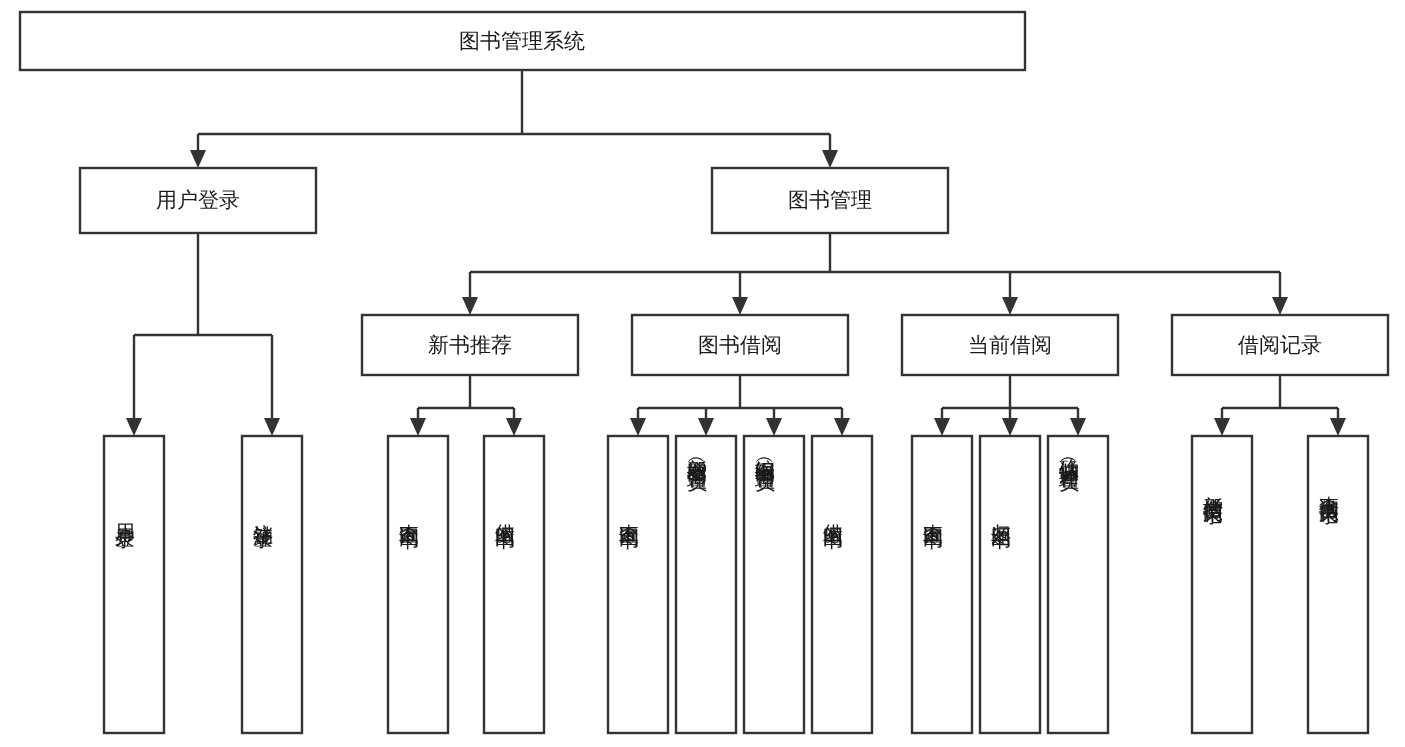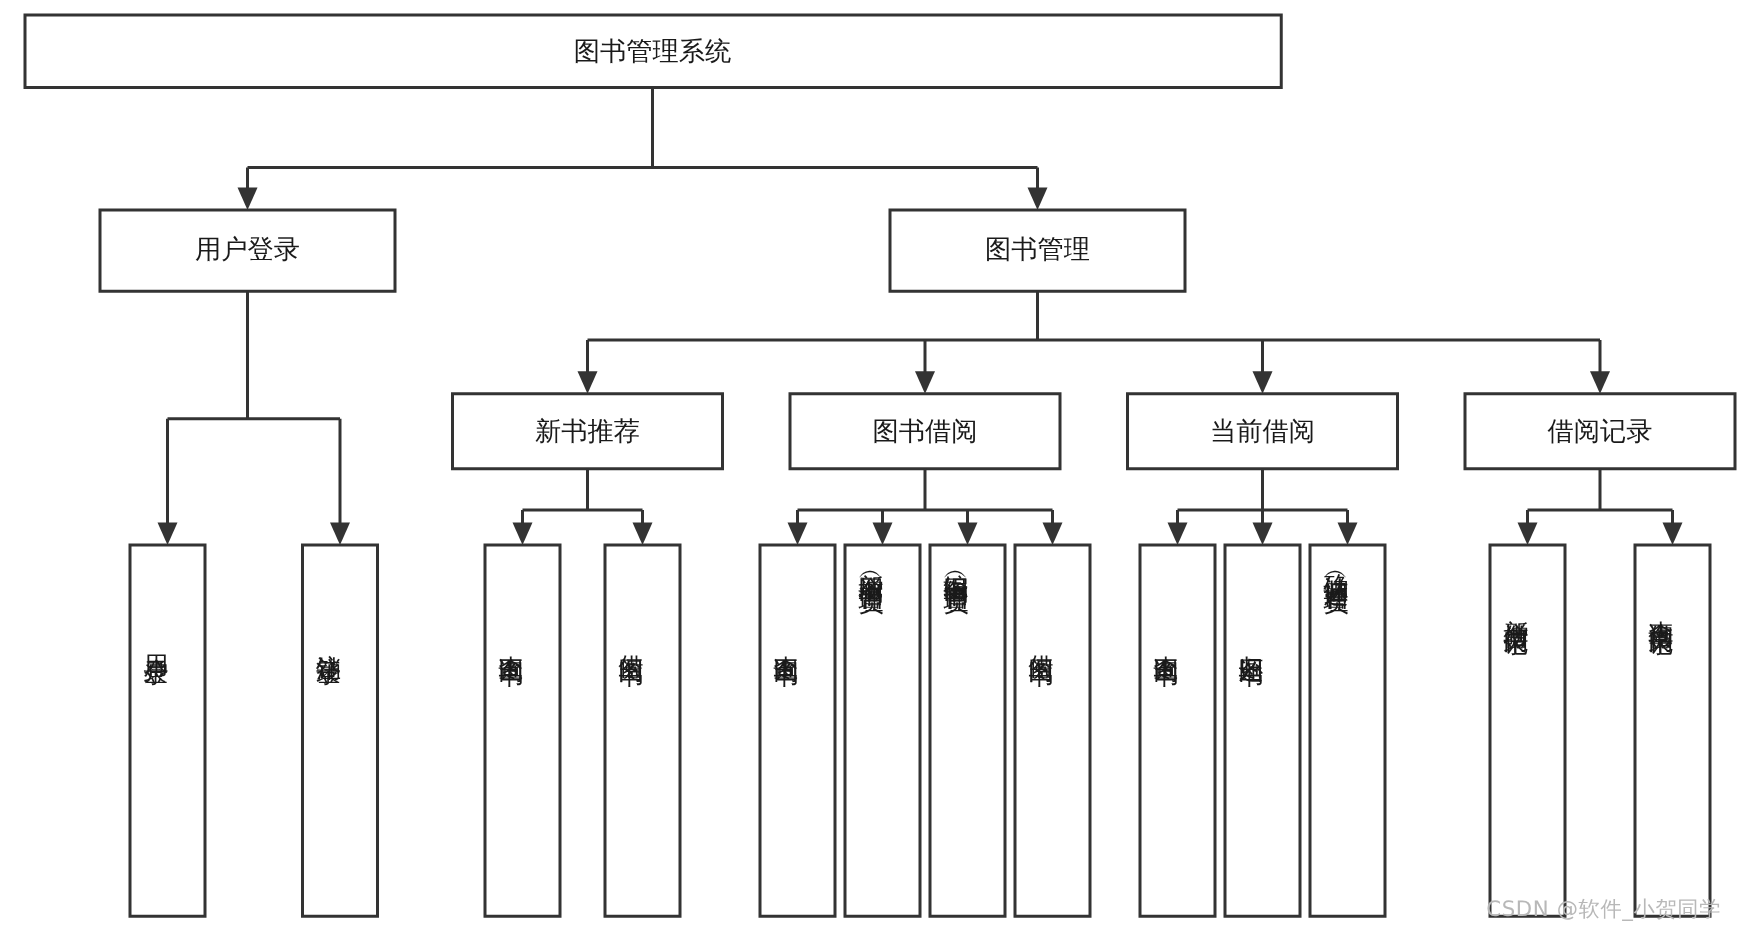--- a/index.html
+++ b/index.html
@@ -217,15 +217,14 @@
   <div class="vlabel" style="left:754px; top:443px; height:280px;">编辑图书（管理员）</div>
   <div class="vlabel" style="left:822px; top:508px; height:190px;">借阅图书</div>
 
   <div class="vlabel" style="left:922px; top:508px; height:190px;">查询图书</div>
   <div class="vlabel" style="left:990px; top:508px; height:190px;">归还图书</div>
   <div class="vlabel" style="left:1058px; top:443px; height:280px;">确认归还（管理员）</div>
 
   <div class="vlabel" style="left:1202px; top:480px; height:240px;">新增借阅记录</div>
   <div class="vlabel" style="left:1318px; top:480px; height:240px;">查询借阅记录</div>
 
-  <div class="watermark">CSDN @软件_小贺同学</div>
 
 </div>
 
 </body></html>

